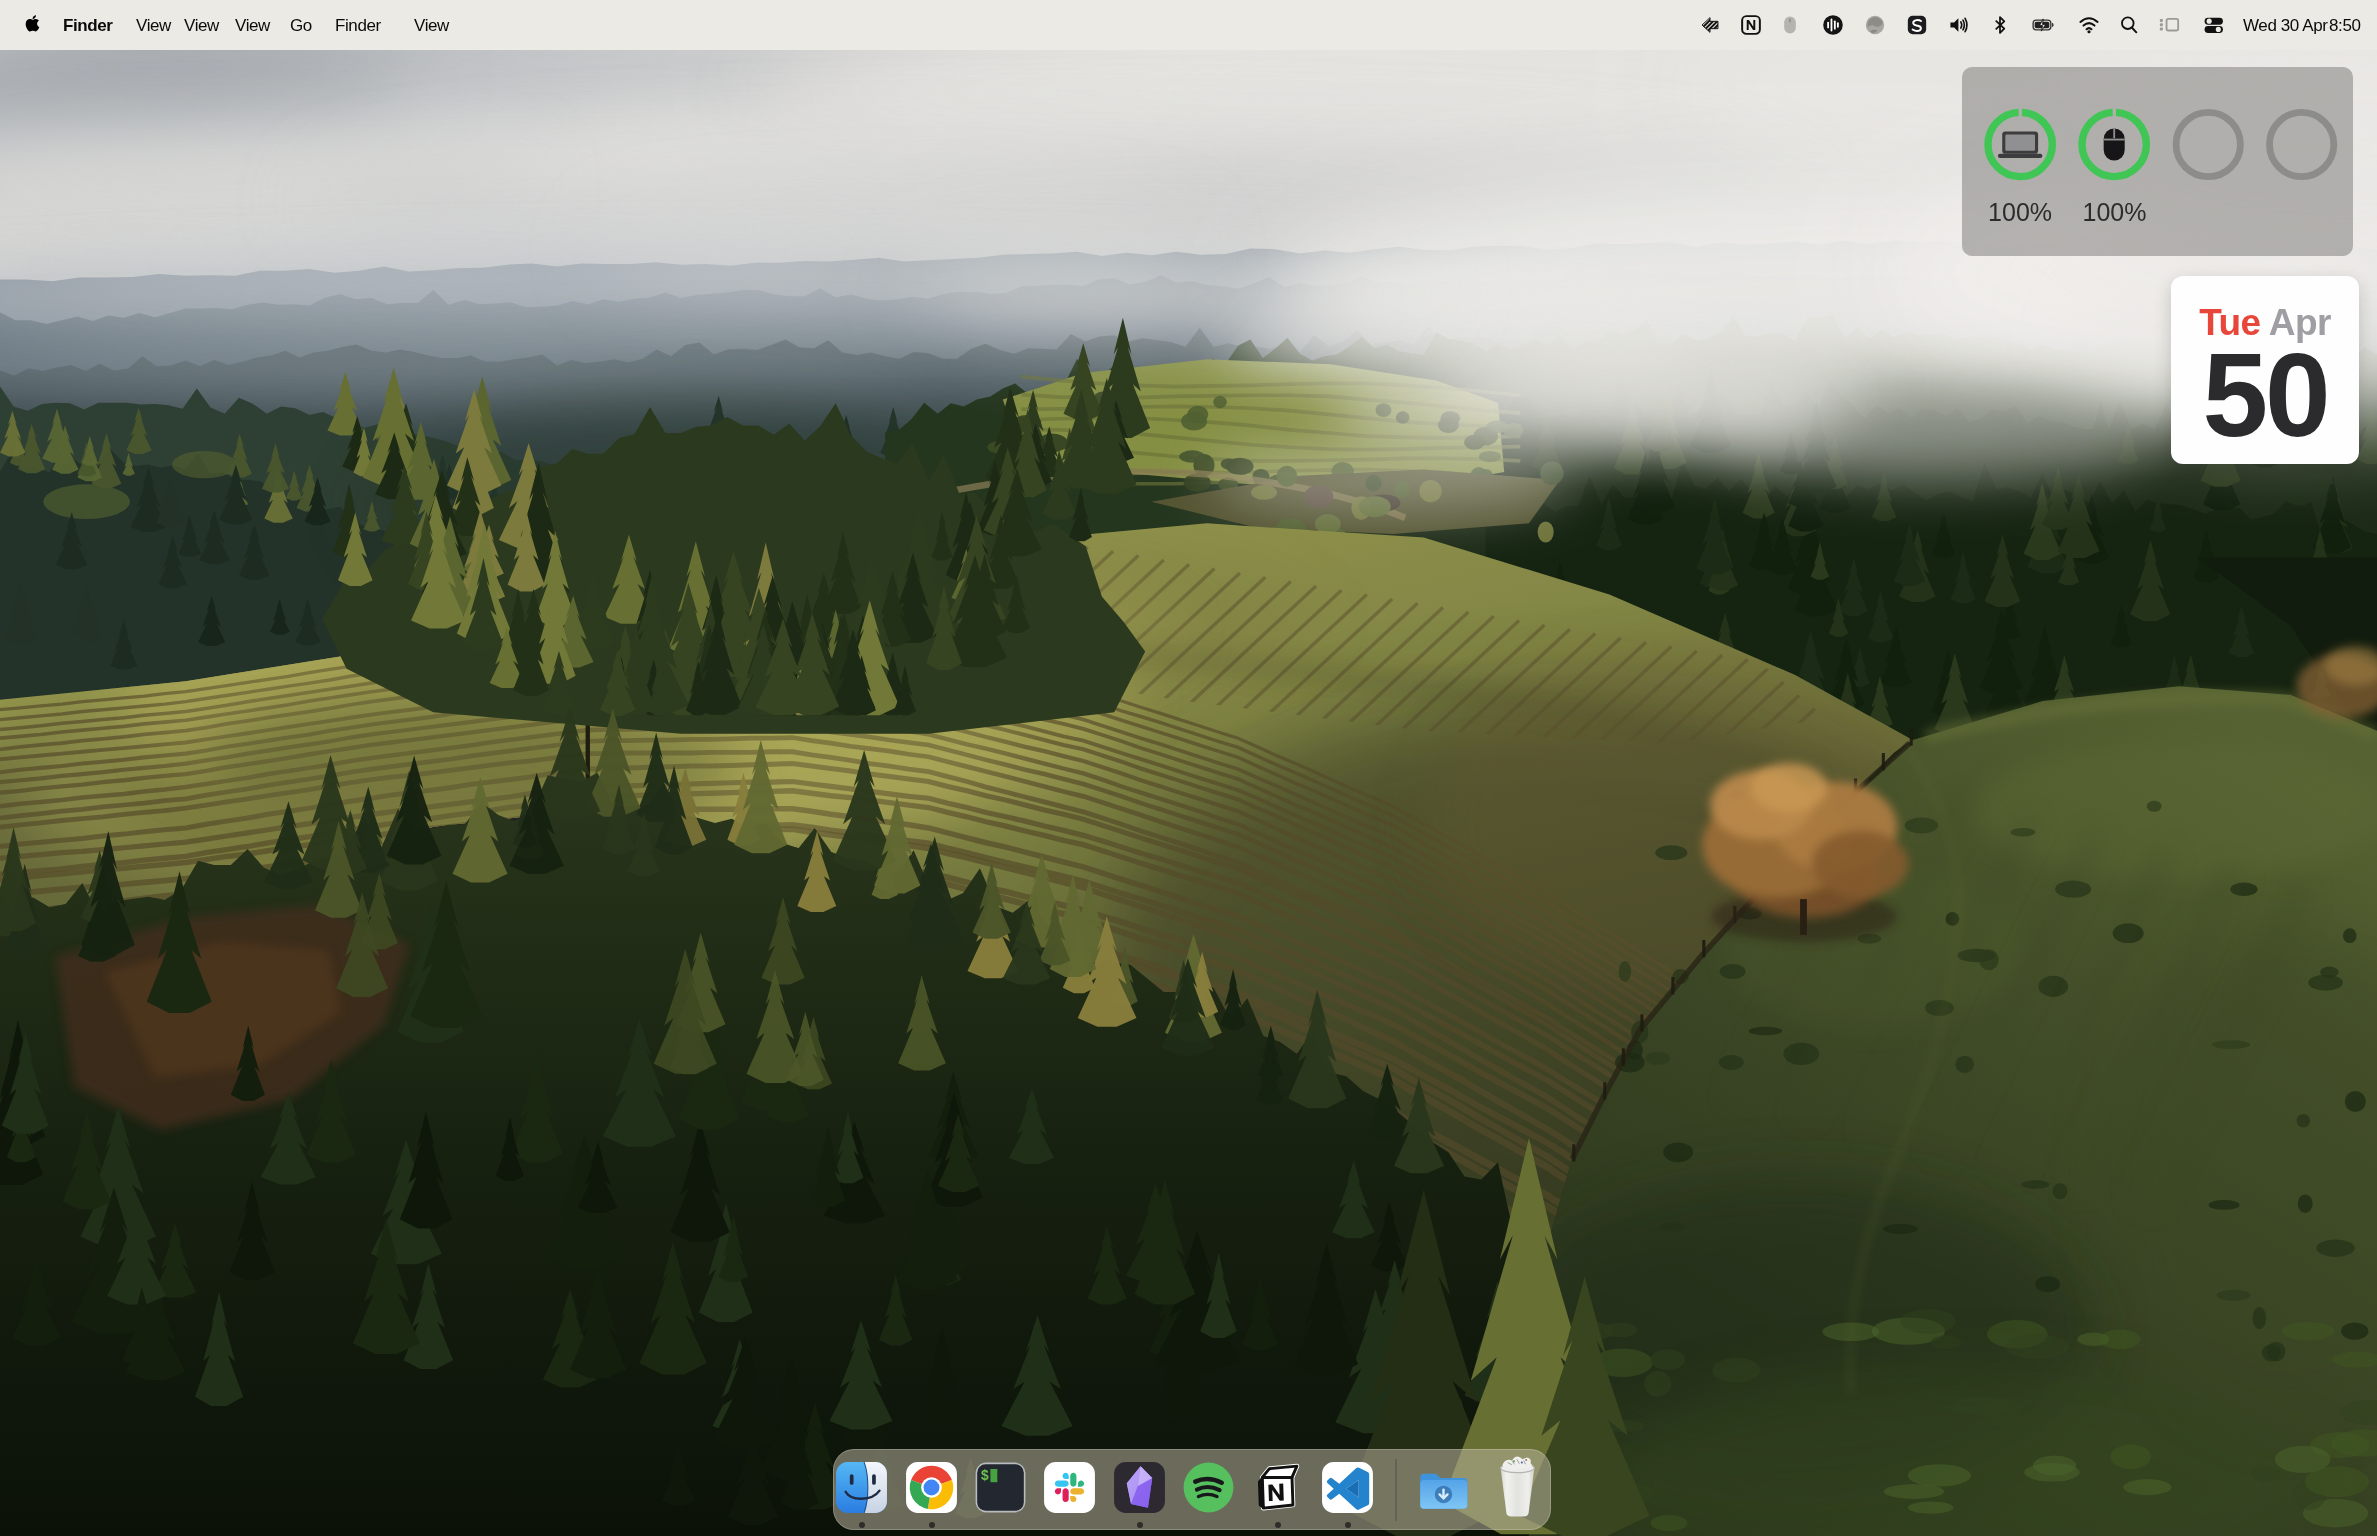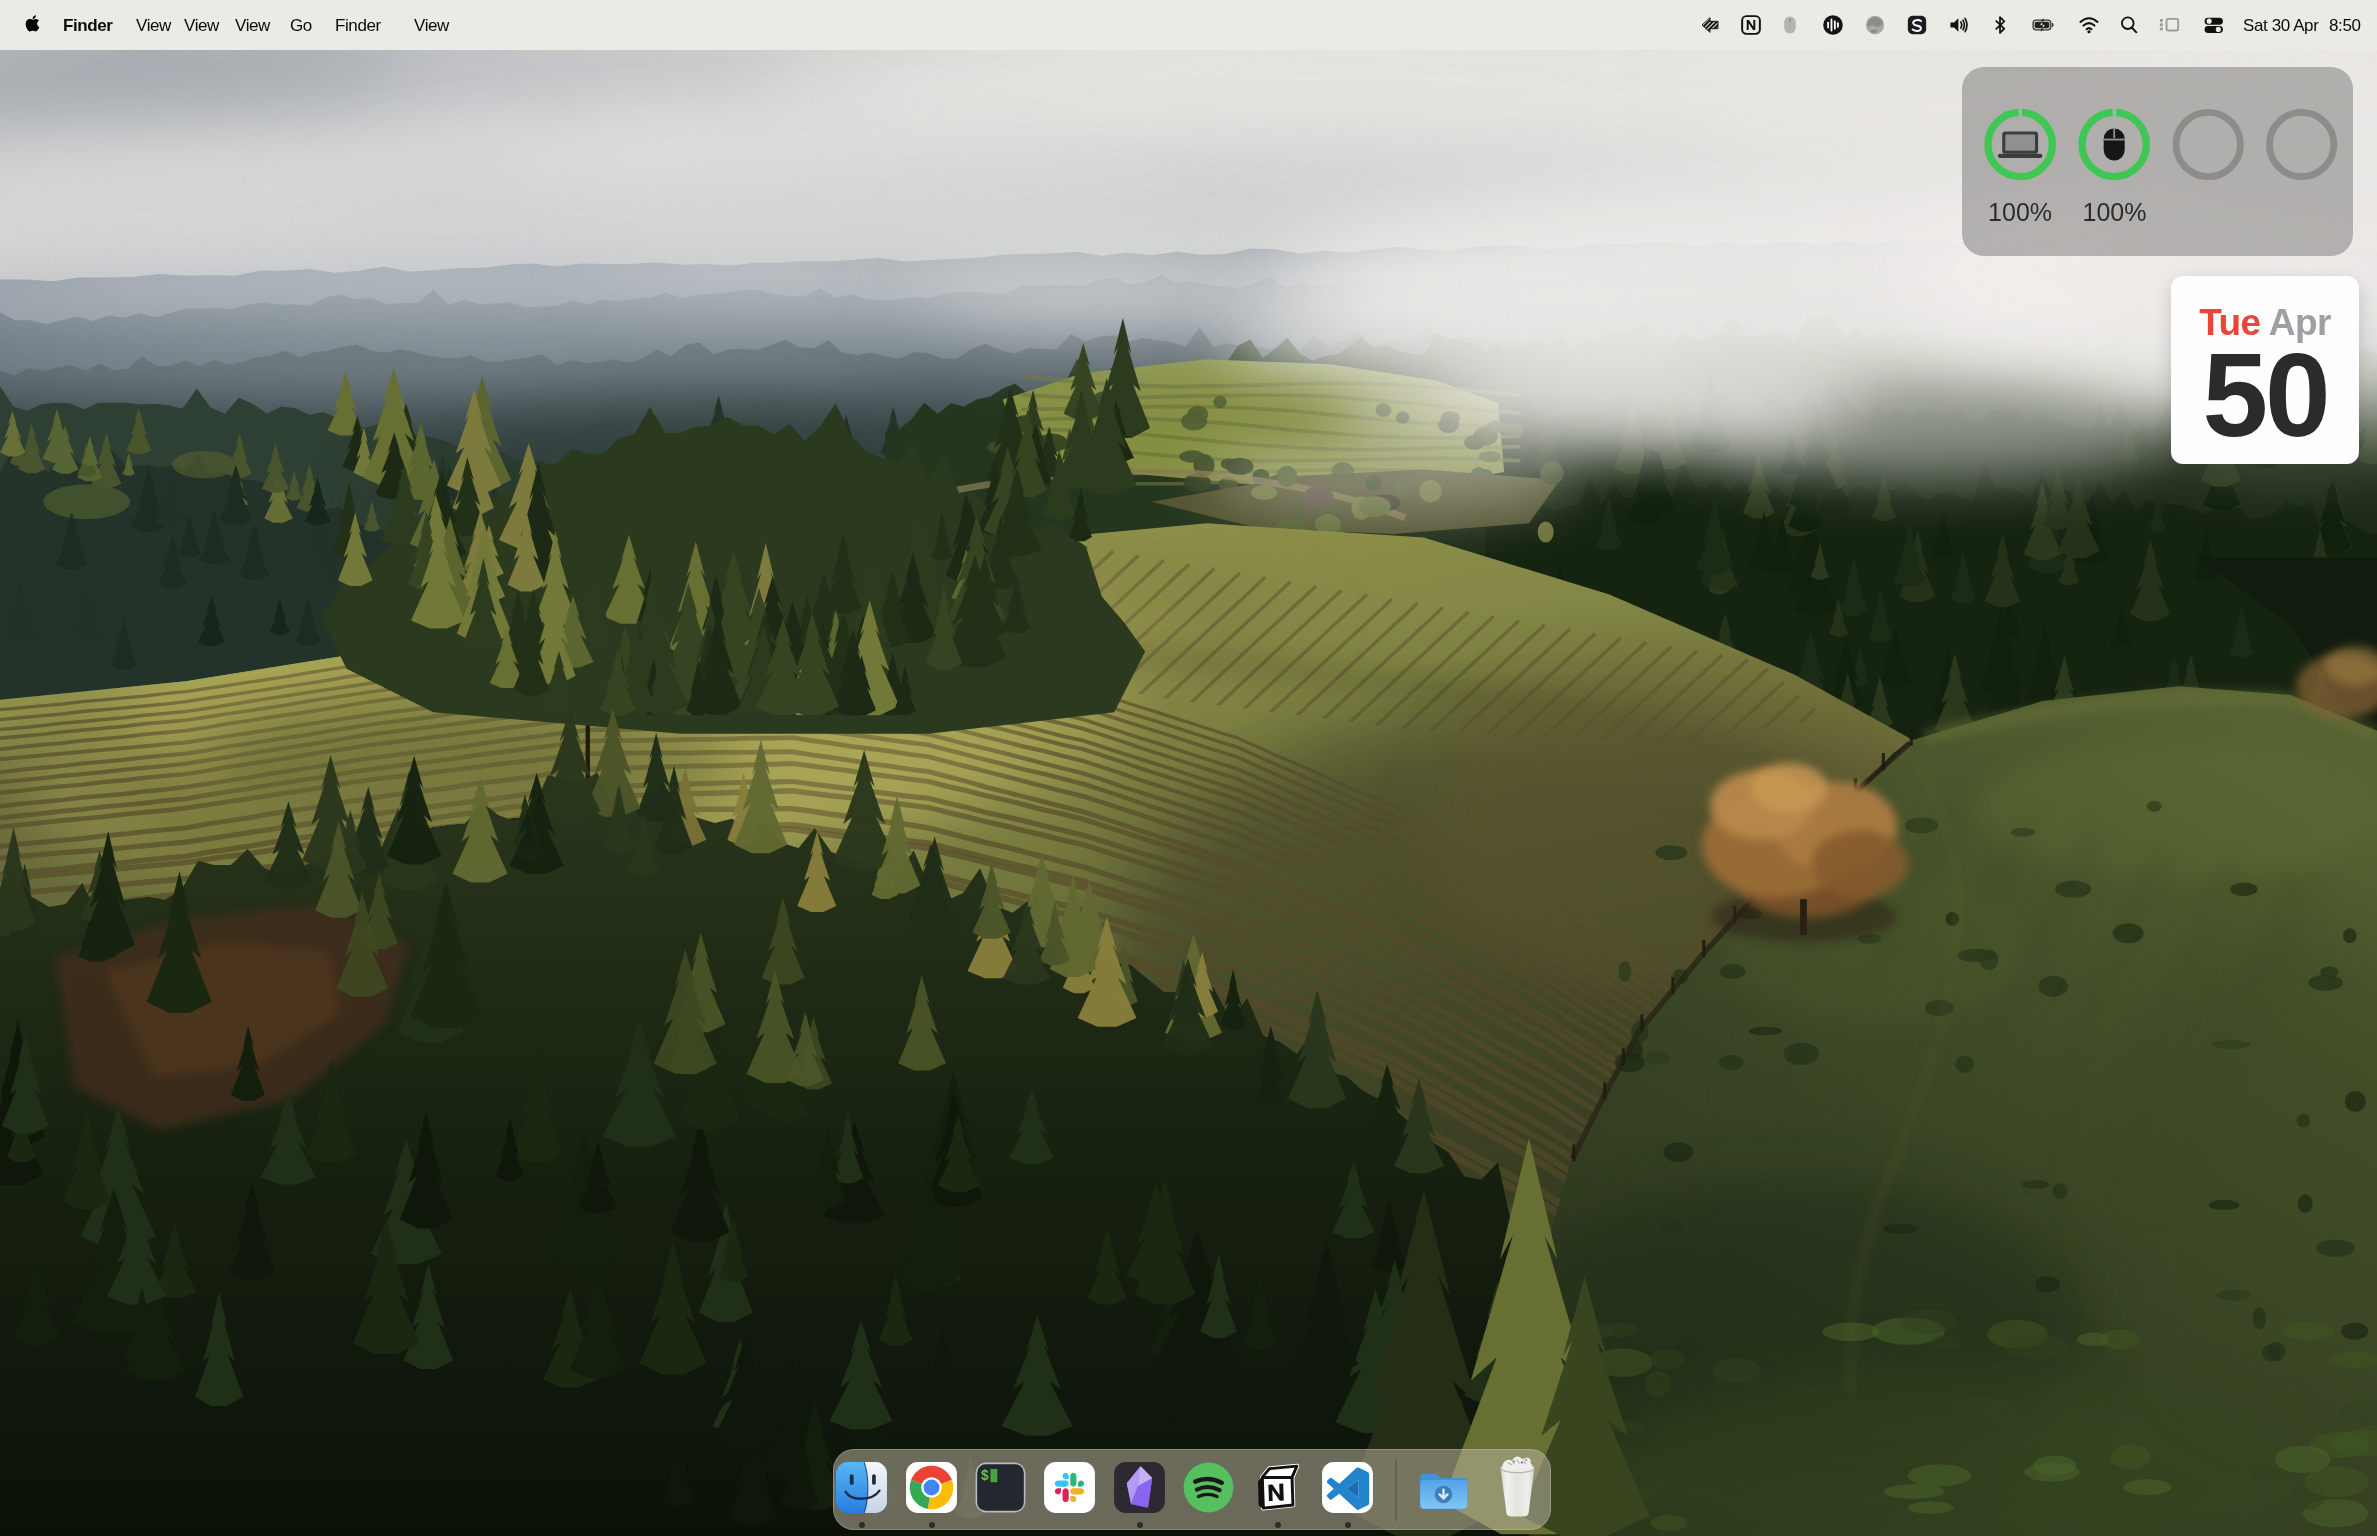--- a/index.html
+++ b/index.html
@@ -1,18 +1,18 @@
 <!DOCTYPE html>
 <html style="font-size:10px"><head><meta charset="utf-8"><style>
 * { margin:0; padding:0; box-sizing:border-box; }
 html,body { -webkit-font-smoothing:antialiased; width:2377px; height:1537px; overflow:hidden; background:#222; font-family:"Liberation Sans",sans-serif; }
 #wall { position:absolute; left:0; top:0; width:2377px; height:1537px; filter:saturate(0.93) brightness(0.985); }
 #menubar { position:absolute; left:0; top:0; width:2377px; height:50px; background:#eceae4; }
 .mi { position:absolute; top:0; height:64px; line-height:51px; font-size:17px; letter-spacing:-0.4px; color:#0b0b0b; white-space:pre; }
-#batw { position:absolute; left:1962px; top:67px; width:391px; height:189px; border-radius:22px; background:rgba(112,111,109,0.47); }
+#batw { position:absolute; left:1962px; top:67px; width:391px; height:189px; border-radius:10px; background:rgba(112,111,109,0.47); }
 #calw { position:absolute; left:2171px; top:276px; width:188px; height:188px; border-radius:12px; background:#fefefe; box-shadow:0 6.2px 18.6px rgba(0,0,0,0.18); }
 #dock { position:absolute; left:833px; top:1449px; width:718px; height:81px; border-radius:21px; background:rgba(186,179,158,0.55); border:0.6px solid rgba(255,255,255,0.22); }
 .dicon { position:absolute; top:1461px; width:53px; height:53px; }
 .ddot { position:absolute; top:1522px; width:6.2px; height:6.2px; border-radius:50%; background:rgba(30,30,30,0.8); }
 .pct { position:absolute; top:131px; width:115px; text-align:center; font-size:25px; color:#2c2c2e; }
 </style></head>
 <body>
 <div id="wall"><svg width="2377" height="1537" viewBox="0 0 3840 2482">
       <defs>
 <linearGradient id="sky" x1="0" y1="0" x2="0" y2="1">
@@ -829,21 +829,21 @@
  <svg style="position:absolute;left:25px;top:13.6px" width="15" height="18.6" viewBox="0 0 384 512">
       <path fill="#000" d="M318.7 268.7c-.2-36.7 16.4-64.4 50-84.8-18.8-26.9-47.2-41.7-84.7-44.6-35.5-2.8-74.3 20.7-88.5 20.7-15 0-49.4-19.7-76.4-19.7C63.3 141.2 4 184.8 4 273.5q0 39.3 14.4 81.2c12.8 36.7 59 126.7 107.2 125.2 25.2-.6 43-17.9 75.8-17.9 31.8 0 48.3 17.9 76.4 17.9 48.6-.7 90.4-82.5 102.6-119.3-65.2-30.7-61.7-90-61.7-91.9zm-56.6-164.2c27.3-32.4 24.8-61.9 24-72.5-24.1 1.4-52 16.4-67.9 34.9-17.5 19.8-27.8 44.3-25.6 71.9 26.1 2 49.9-11.4 69.5-34.3z"></path>
     </svg>
  <span class="mi" style="left:63px;font-weight:bold">Finder</span>
  <span class="mi" style="left:136px">View</span>
  <span class="mi" style="left:184px">View</span>
  <span class="mi" style="left:235px">View</span>
  <span class="mi" style="left:290px">Go</span>
  <span class="mi" style="left:335px">Finder</span>
  <span class="mi" style="left:414px">View</span>
- <span class="mi" style="left:2243px">Sat 30 Apr</span>
+ <span class="mi" style="left:2243px">Wed 30 Apr</span>
     <span class="mi" style="left:2329px">8:50</span>
     <svg style="position:absolute;left:1699px;top:13.6px" width="22" height="22" viewBox="0 0 36 36">
       <defs>
         <clipPath id="mzz">
           <path d="M5 18 L18 6 V12 H31 V24 H18 V30 Z"></path>
         </clipPath>
       </defs>
       <g clip-path="url(#mzz)" stroke="#111" stroke-width="3.2">
         <line x1="-8" y1="36" x2="28" y2="0"></line>
         <line x1="-1" y1="36" x2="35" y2="0"></line>

